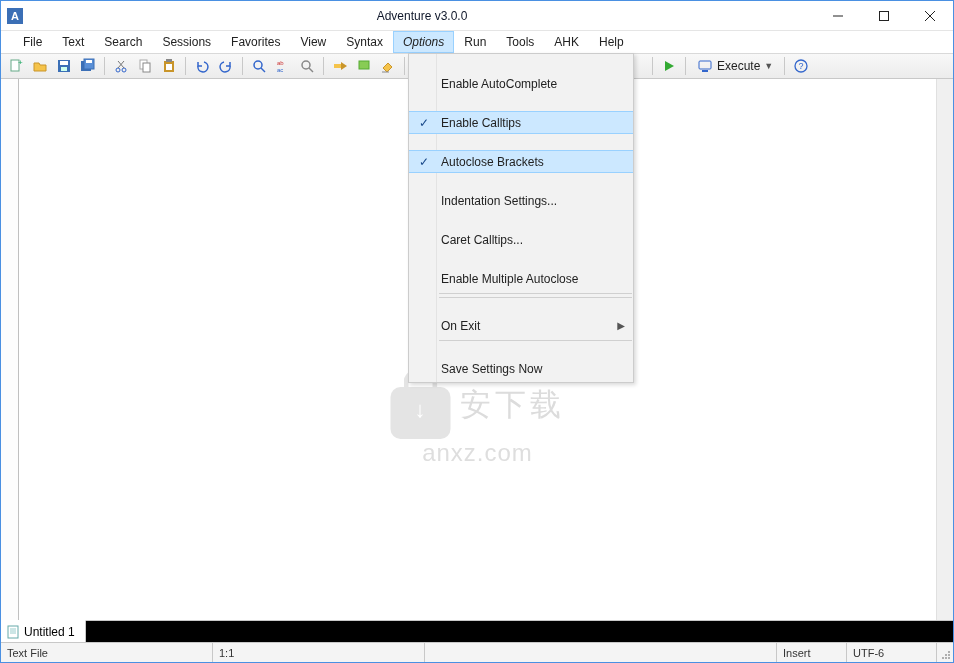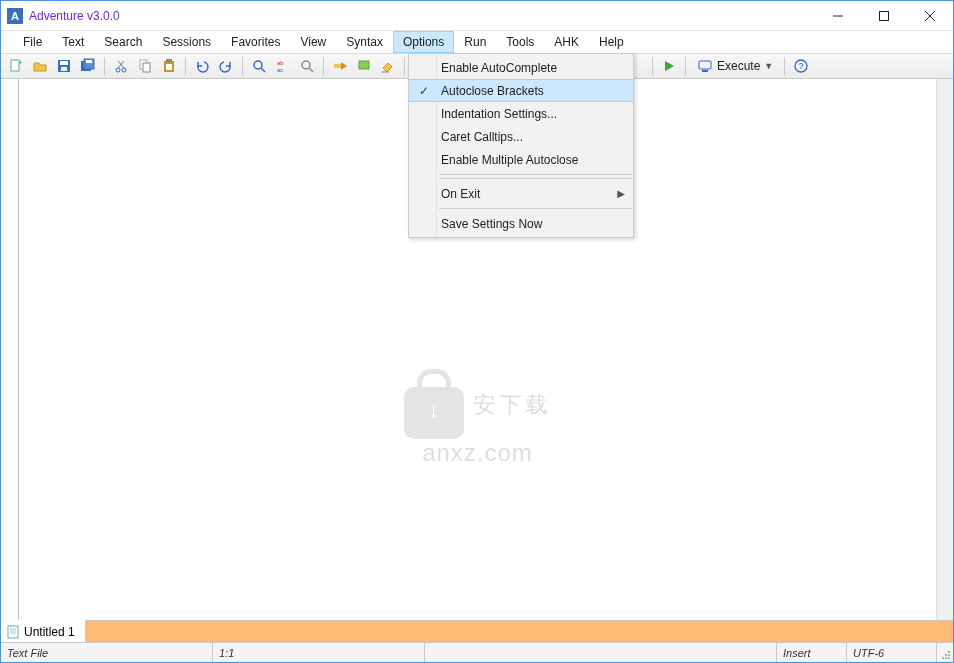--- a/index.html
+++ b/index.html
@@ -3,70 +3,70 @@
 <meta charset="utf-8">
 <style>
 * { box-sizing: border-box; margin: 0; padding: 0; font-family: "Segoe UI", Tahoma, sans-serif; }
 html, body { width: 954px; height: 663px; overflow: hidden; background: #fff; }
 
 .window { width: 954px; height: 663px; border: 1px solid #4a90e2; display: flex; flex-direction: column; background: #fff; position: relative; }
 
 
 .titlebar { height: 30px; background: #fff; display: flex; align-items: center; padding-left: 6px; border-bottom: 1px solid #e5e5e5; }
 .titlebar .app-icon { width: 16px; height: 16px; background: #3b6fb6; color: #fff; font-size: 11px; font-weight: bold; display: flex; align-items: center; justify-content: center; margin-right: 6px; }
-.titlebar .title { font-size: 12px; color: #6d28d9; flex: 1; }
+.titlebar .title { font-size: 12px; color: #0f172a; flex: 1; text-align: center; }
 .titlebar .win-controls { display: flex; height: 100%; }
 .titlebar .win-btn { width: 46px; height: 100%; display: flex; align-items: center; justify-content: center; font-size: 10px; color: #333; }
 .titlebar .win-btn svg { width: 10px; height: 10px; }
 
 
 .menubar { height: 22px; background: #fff; display: flex; align-items: stretch; padding: 0 12px; font-size: 12px; color: #222; }
 .menubar .menu-item { padding: 0 10px; display: flex; align-items: center; cursor: default; }
-.menubar .menu-item.active { background: #cce8ff; border: 1px solid #99d1ff; padding: 0 9px; }
+.menubar .menu-item.active { background: #cce8ff; border: 1px solid #99d1ff; padding: 0 9px; font-style: italic; }
 
 
 .toolbar { height: 26px; background: linear-gradient(#f8f8f8,#ececec); border-top: 1px solid #d9d9d9; border-bottom: 1px solid #c8c8c8; display: flex; align-items: center; padding: 0 4px; gap: 2px; }
 .toolbar .tbtn { width: 22px; height: 22px; display: flex; align-items: center; justify-content: center; border-radius: 2px; }
 .toolbar .sep { width: 1px; height: 18px; background: #c8c8c8; margin: 0 3px; }
 .toolbar .exec { display: flex; align-items: center; height: 22px; padding: 0 6px; gap: 4px; font-size: 12px; }
 .toolbar .exec span.label { color: #222; }
 .toolbar svg { width: 16px; height: 16px; }
 
 
 .dropdown { position: absolute; left: 407px; top: 52px; width: 226px; background: #f2f2f2; border: 1px solid #ccc; box-shadow: 2px 2px 4px rgba(0,0,0,0.15); z-index: 100; padding: 2px 0; }
-.dropdown .dd-item { height: 23px; display: flex; align-items: center; font-size: 12px; color: #222; position: relative; padding-left: 32px; padding-right: 18px; }
+.dropdown .dd-item { height: 23px; display: flex; align-items: center; font-size: 12px; color: #222; position: relative; padding-left: 32px; padding-right: 18px; margin-top: 16px; }
 .dropdown .dd-item.checked::before { content: "✓"; position: absolute; left: 10px; color: #1a4a8a; font-size: 12px; }
 .dropdown .dd-item.checked { background: #cce8ff; border-top:1px solid #99d1ff; border-bottom:1px solid #99d1ff; }
 .dropdown .dd-sep { height: 1px; background: #d0d0d0; margin: 3px 1px 3px 30px; }
 .dropdown .dd-item .arrow { position: absolute; right: 8px; font-size: 10px; color: #555; }
 .dropdown .leftbar { position:absolute; left:0; top:0; bottom:0; width:28px; background:#f2f2f2; border-right:1px solid #e3e3e3;}
 
 
 .editor-area { flex: 1; display: flex; background: #fff; position: relative; }
 .gutter { width: 18px; border-right: 1px solid #c0c0c0; background: #fdfdfd; }
 .vscroll { width: 17px; background: #f0f0f0; border-left: 1px solid #e0e0e0; }
 .editor { flex:1; position: relative; }
 
 
 .watermark { position: absolute; left: 50%; top: 290px; transform: translateX(-50%); text-align: center; color: #d9d9d9; pointer-events:none; user-select:none;}
 .watermark .wm-icon { width: 60px; height: 70px; margin: 0 auto 2px; position: relative; }
 .watermark .wm-icon .bag { width:60px; height:52px; border-radius:10px; background:#e4e4e4; position:absolute; bottom:0; }
 .watermark .wm-icon .handle { width:34px; height:18px; border:5px solid #e4e4e4; border-bottom:none; border-radius:14px 14px 0 0; position:absolute; top:0; left:13px; }
 .watermark .wm-icon .arrow { position:absolute; left:50%; top:28px; transform:translateX(-50%); color:#fff; font-size:22px; font-weight:bold;}
-.watermark .cn { font-size: 22px; letter-spacing: 4px; color:#dcdcdc; display:inline-block; vertical-align:middle;}
+.watermark .cn { font-size: 31px; letter-spacing: 4px; color:#dcdcdc; display:inline-block; vertical-align:middle;}
 .watermark .row1 { display:flex; align-items:center; justify-content:center; gap:10px;}
 .watermark .en { font-size: 24px; color:#dedede; letter-spacing:1px; margin-top:-2px;}
 
 
-.tabbar { height: 22px; background: #fdba74; border-top: 1px solid #c8c8c8; display: flex; align-items: stretch; }
+.tabbar { height: 22px; background: #000000; border-top: 1px solid #c8c8c8; display: flex; align-items: stretch; }
 .tabbar .tab { display: flex; align-items: center; padding: 0 10px 0 6px; background: #fff; border-right:1px solid #c8c8c8; font-size: 12px; gap:5px; border-top:1px solid #fff; margin-top:-1px;}
 .tabbar .tab .doc-icon { width:12px; height:14px; }
 
 
-.statusbar { height: 20px; background: #f4f4f4; border-top: 1px solid #c8c8c8; display: flex; font-size: 11px; color: #333; font-style: italic; }
+.statusbar { height: 20px; background: #f4f4f4; border-top: 1px solid #c8c8c8; display: flex; font-size: 11px; color: #333; }
 .statusbar .cell { padding: 0 6px; display: flex; align-items: center; border-right: 1px solid #c8c8c8; }
 .statusbar .cell.flex { flex:1; }
 .statusbar .grip { width: 16px; display:flex; align-items:flex-end; justify-content:flex-end; padding:2px;}
 </style>
 </head>
 <body>
 
 <div class="window">
 
   <div class="titlebar">
@@ -276,20 +276,21 @@
           <circle cx="4" cy="10" r="1" fill="#999"></circle>
           <circle cx="7" cy="7" r="1" fill="#999"></circle>
           <circle cx="10" cy="4" r="1" fill="#999"></circle>
         </svg>
     </div>
   </div>
 
   <div class="dropdown" id="dropdown">
     <div class="leftbar"></div>
   <div class="dd-item">Enable AutoComplete</div>
+      <div class="dd-item checked">Enable Calltips</div>
       <div class="dd-item checked">Autoclose Brackets</div>
       <div class="dd-item">Indentation Settings...</div>
       <div class="dd-item">Caret Calltips...</div>
       <div class="dd-item">Enable Multiple Autoclose</div>
       <div class="dd-sep"></div>
       <div class="dd-sep"></div>
       <div class="dd-item">On Exit<span class="arrow">▶</span></div>
       <div class="dd-sep"></div>
       <div class="dd-item">Save Settings Now</div>
     </div>

